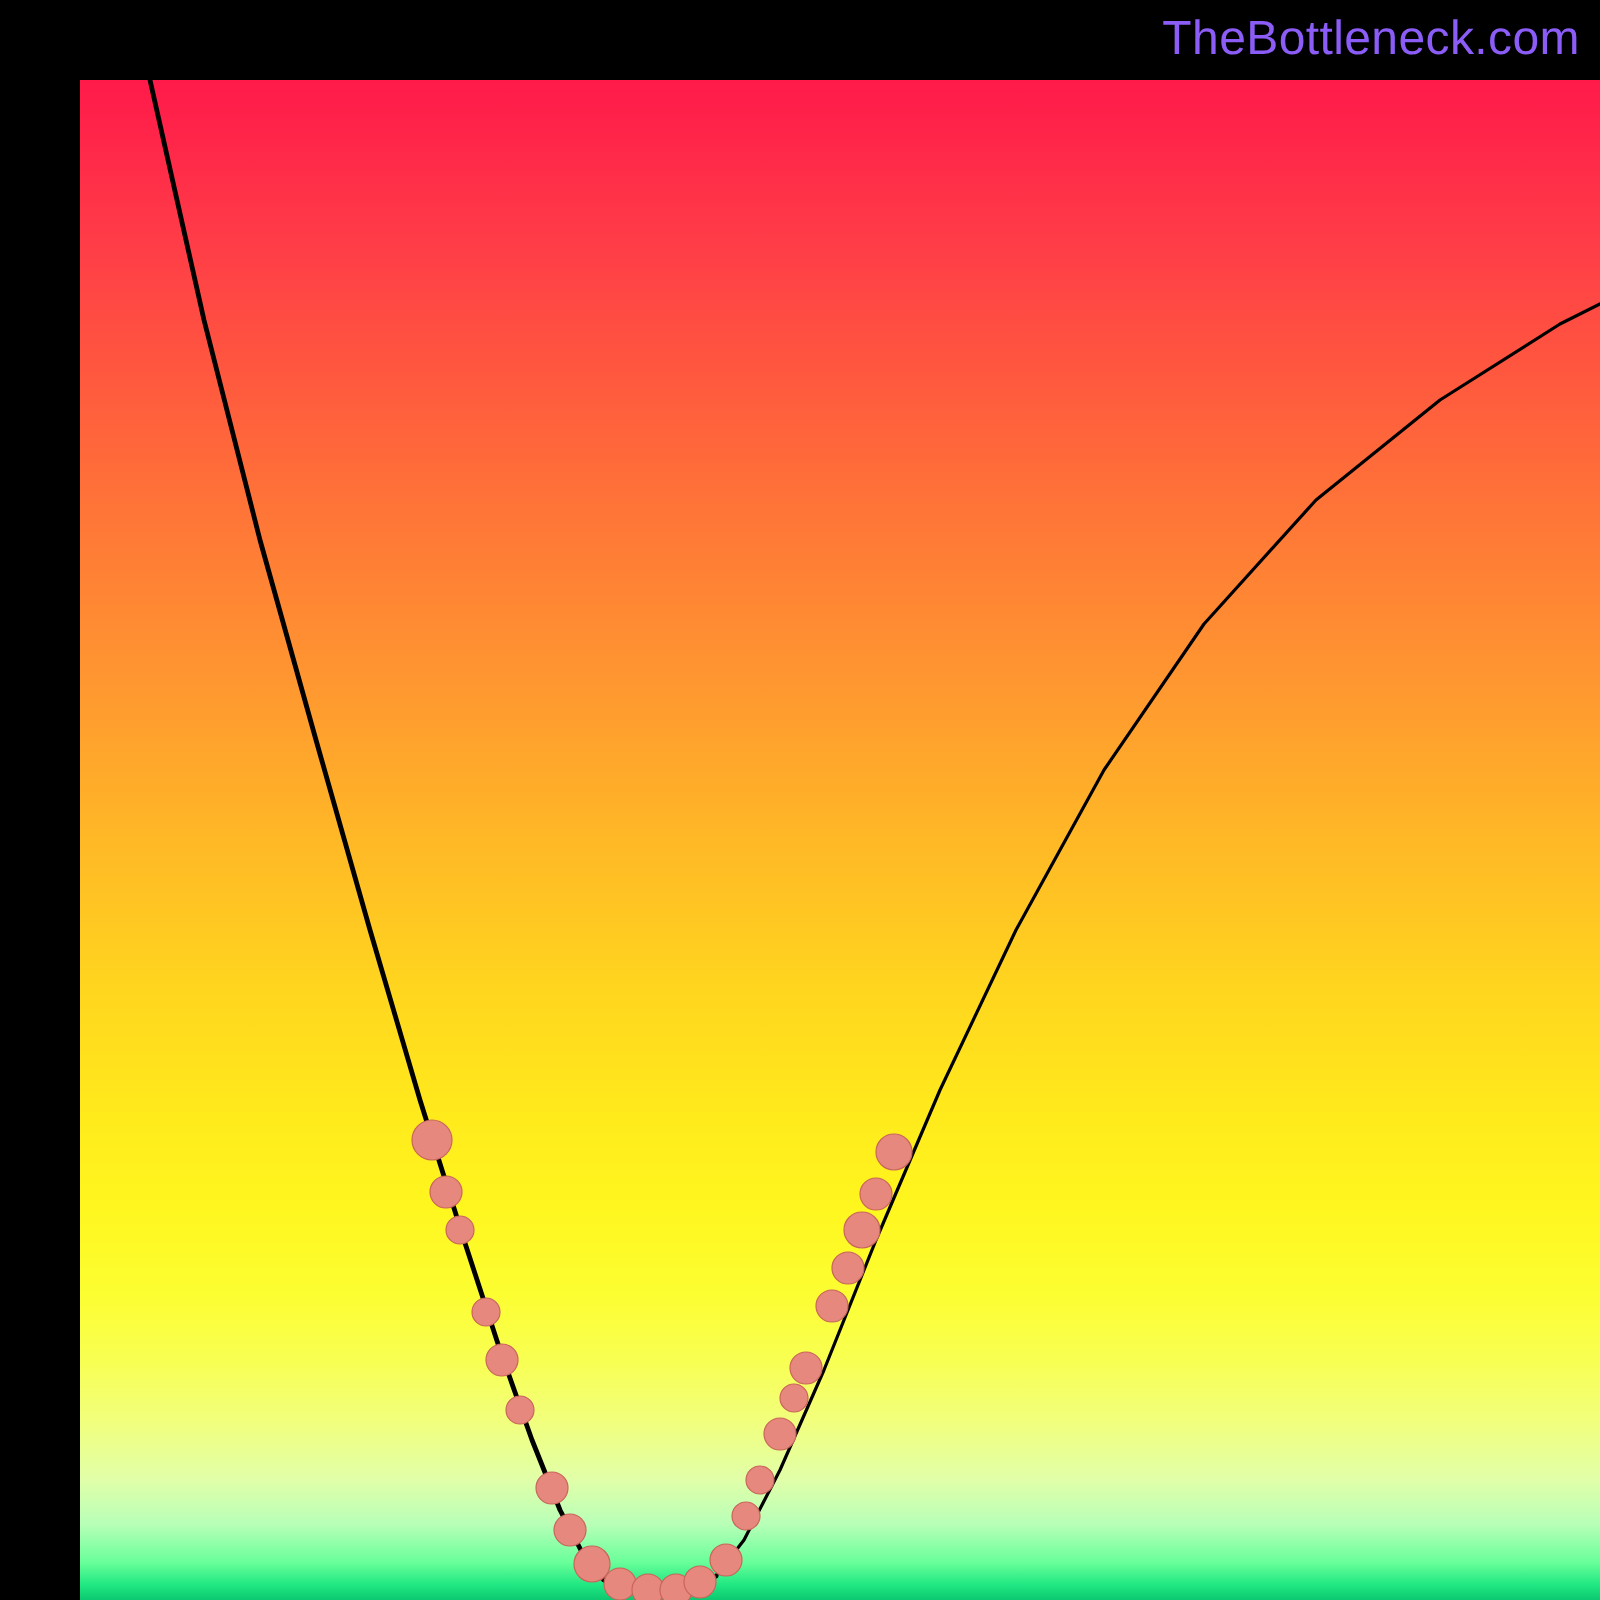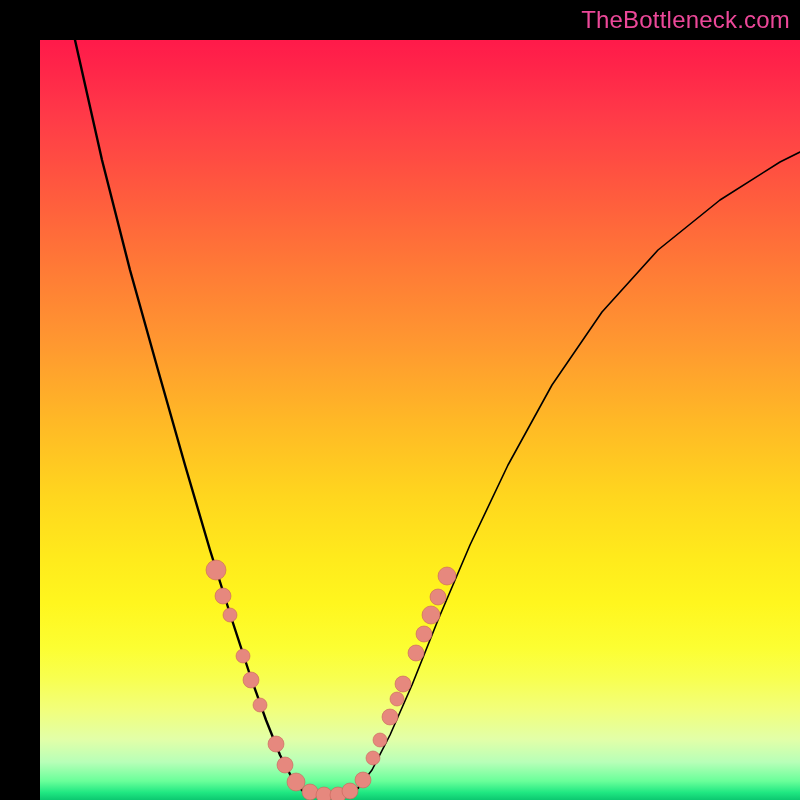--- a/index.html
+++ b/index.html
@@ -56,21 +56,21 @@
     position: absolute;
     left: 0;
     top: 0;
     width: 100%;
     height: 100%;
   }
   .watermark {
     position: absolute;
     top: 6px;
     right: 10px;
-    color: #ec4899;
+    color: #8b5cf6;
     font-size: 24px;
     font-weight: 400;
     letter-spacing: 0.2px;
   }
 </style>
 </head>
 <body>
 
 <div class="frame">
 

